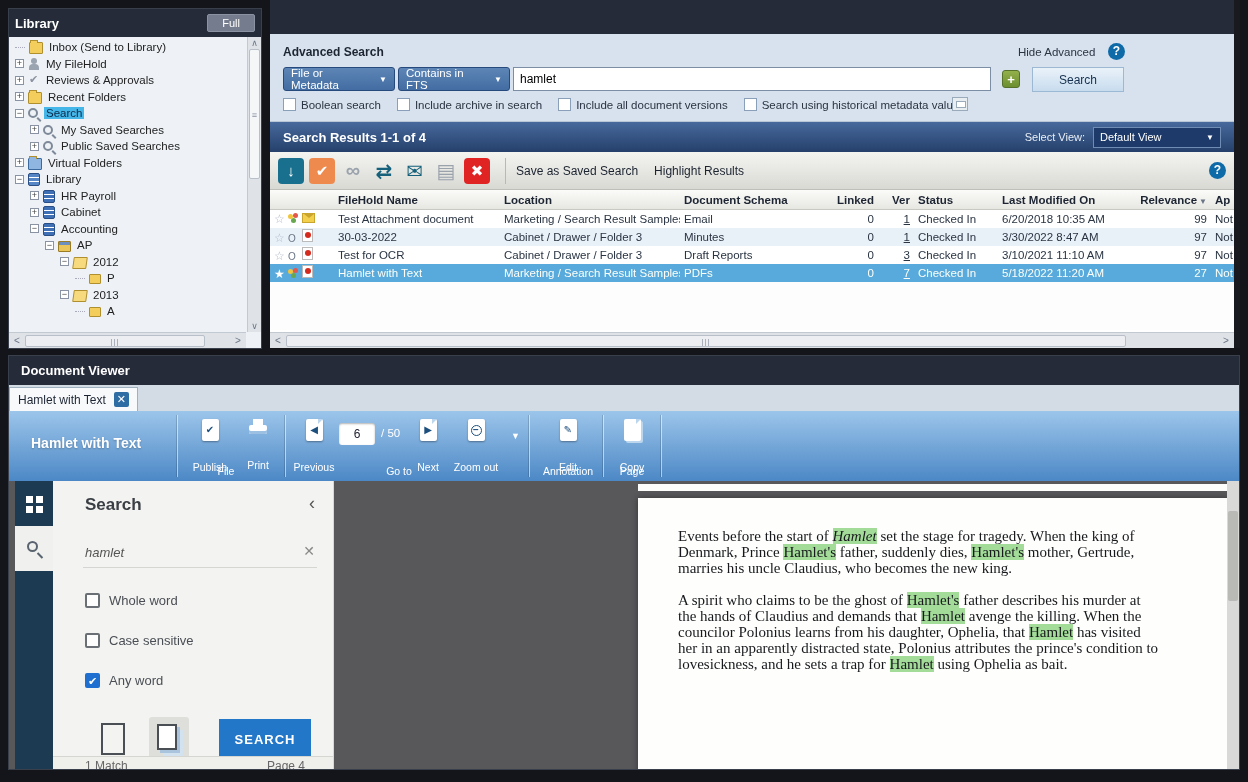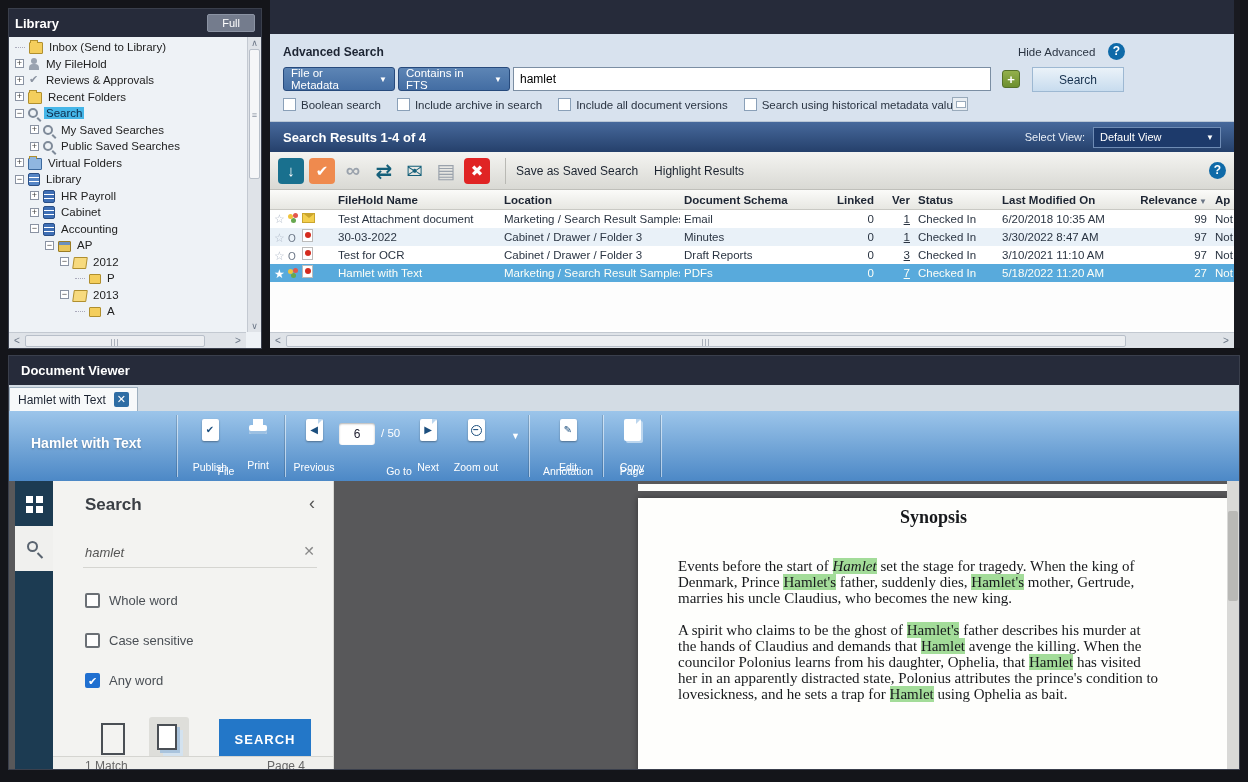--- a/index.html
+++ b/index.html
@@ -285,21 +285,21 @@
       <div class="adv-checks" id="adv-checks">
           <span><span class="cb"></span><span>Boolean search</span></span>
           <span><span class="cb"></span><span>Include archive in search</span></span>
           <span><span class="cb"></span><span>Include all document versions</span></span>
           <span><span class="cb"></span><span>Search using historical metadata values</span></span>
         </div>
       <span class="save-crit" style="position:absolute;left:682px;top:63px;"></span>
     </div>
 
     <div class="abs results-bar">
-      <span class="results-title">Search Results 1-4 of 4</span>
+      <span class="results-title">Search Results 1-1 of 4</span>
       <span class="select-view-label">Select View:</span>
       <div class="view-drop">
         <span>Default View</span>
         <span class="caret">▼</span>
       </div>
     </div>
 
     <div class="abs res-toolbar" id="res-toolbar">
         <div class="rt-icon" style="color: rgb(255, 255, 255); background: rgb(25, 112, 142);">↓</div>
         <div class="rt-icon" style="color: rgb(255, 255, 255); background: rgb(239, 138, 78);">✔</div>
@@ -485,21 +485,20 @@
         <div class="sp-status">
           <span style="position:absolute;left:32px;top:2px;">1 Match</span>
           <span style="position:absolute;right:28px;top:2px;">Page 4</span>
         </div>
         <span class="resize-grip">‖</span>
       </div>
 
       <div class="doc-area">
         <div class="prev-page-sliver"></div>
         <div class="doc-page">
-          <div class="doc-heading">Synopsis</div>
           <div class="doc-body" id="doc-paragraphs">
               <p class="doc-p"><span>Events before the start of </span><span class="hl it">Hamlet</span><span> set the stage for tragedy. When the king of Denmark, Prince </span><span class="hl">Hamlet's</span><span> father, suddenly dies, </span><span class="hl">Hamlet's</span><span> mother, Gertrude, marries his uncle Claudius, who becomes the new king.</span></p>
               <p class="doc-p"><span>A spirit who claims to be the ghost of </span><span class="hl">Hamlet's</span><span> father describes his murder at the hands of Claudius and demands that </span><span class="hl">Hamlet</span><span> avenge the killing. When the councilor Polonius learns from his daughter, Ophelia, that </span><span class="hl">Hamlet</span><span> has visited her in an apparently distracted state, Polonius attributes the prince's condition to lovesickness, and he sets a trap for </span><span class="hl">Hamlet</span><span> using Ophelia as bait.</span></p>
             </div>
         </div>
         <div class="doc-vscroll">
           <div class="doc-vthumb"></div>
         </div>
       </div>
     </div>

